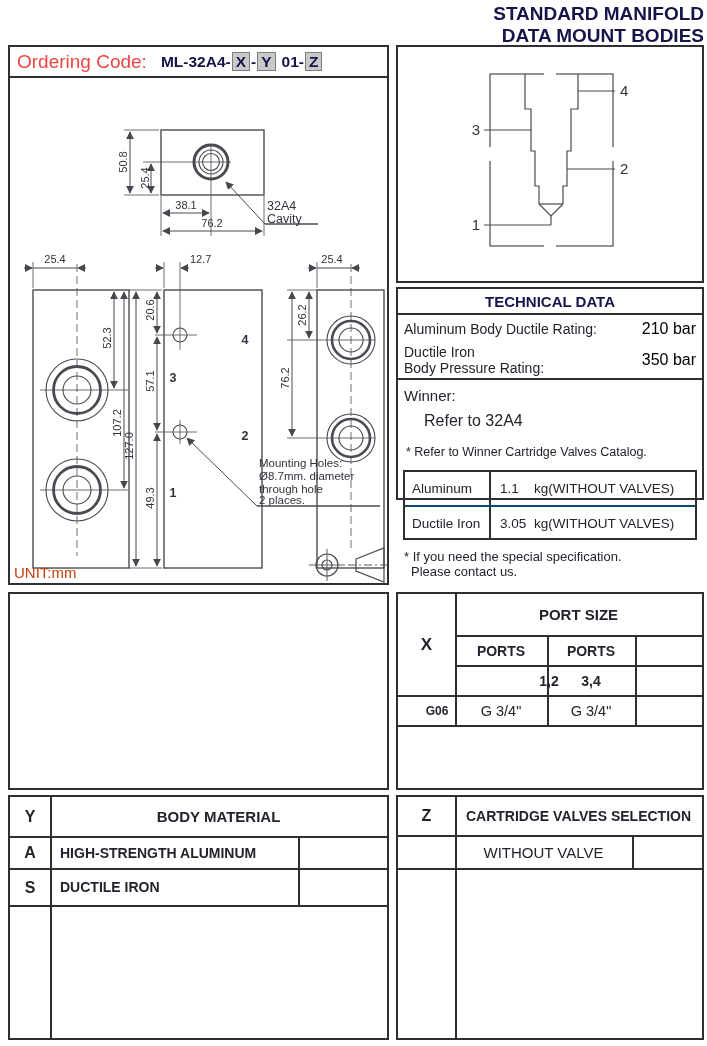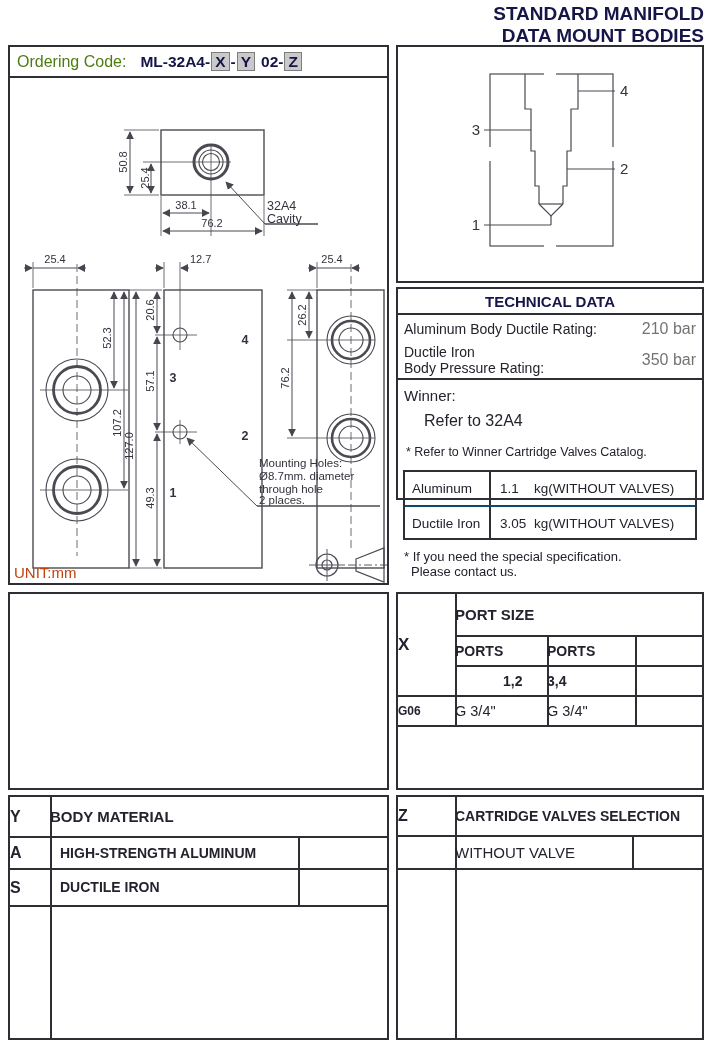--- a/index.html
+++ b/index.html
@@ -7,32 +7,32 @@
         font-family:"Liberation Sans",sans-serif;color:#23232e;overflow:hidden;}
   .abs{position:absolute;}
   .box{position:absolute;border:2px solid #2e2e35;background:#fff;box-sizing:border-box;}
   .line{position:absolute;background:#2e2e35;}
   
   #title{position:absolute;top:3px;right:3px;text-align:right;font-weight:bold;
          font-size:19px;line-height:1.14;color:#15154a;letter-spacing:0;}
   
   #ordering-bar{position:absolute;left:0;top:0;width:100%;height:31px;border-bottom:2px solid #2e2e35;
     display:flex;align-items:center;padding-left:7px;box-sizing:border-box;}
-  #ordering-bar .lbl{font-size:16px;color:#4d7c0f;}
+  #ordering-bar .lbl{font-size:19px;color:#ef4444;}
   #ordering-bar .code{font-weight:bold;font-size:15.5px;color:#14144a;margin-left:14px;display:flex;align-items:center;}
   .codebox{background:#c9c9c9;border:1px solid #7d7d7d;padding:0 3px;margin:0 1px;display:inline-block;line-height:17px;}
   .m01{margin-left:5px;}
   
   #td-header{position:absolute;left:0;top:0;width:100%;height:26px;border-bottom:2px solid #2e2e35;
     box-sizing:border-box;text-align:center;font-weight:bold;font-size:15px;color:#15154a;line-height:25px;}
   .td-row{position:absolute;left:6px;right:6px;display:flex;justify-content:space-between;align-items:center;}
   .td-row .l{font-size:14px;color:#23232e;line-height:1.15;}
-  .td-row .v{font-size:16px;color:#737373;}
+  .td-row .v{font-size:16px;color:#000000;}
   .cell-txt{position:absolute;box-sizing:border-box;}
-  .ctr{text-align:left;border-radius:8px;}
+  .ctr{text-align:center;border-radius:8px;}
   #wt-table{position:absolute;left:5px;top:181px;width:294px;height:70px;border:2px solid #2e2e35;box-sizing:border-box;}
   .wt-row{position:relative;height:33px;display:flex;align-items:center;}
   .wt-row.first{border-bottom:2px solid #0c4a6e;}
   .wt-mat{width:86px;padding-left:7px;font-size:13.5px;border-right:2px solid #2e2e35;box-sizing:border-box;
           height:33px;display:flex;align-items:center;}
   .wt-val{padding-left:9px;font-size:13.5px;display:flex;align-items:center;}
   .wt-num{display:inline-block;min-width:34px;}
   .note{font-size:12.5px;color:#23232e;line-height:1.25;}
   svg text{font-family:"Liberation Sans",sans-serif;}
 </style>
@@ -47,21 +47,21 @@
   </div>
 
   <div class="box" style="left:8px;top:45px;width:381px;height:540px;">
     <div id="ordering-bar">
       <span class="lbl">Ordering Code:</span>
       <span class="code">
         <span>ML-32A4-</span>
         <span class="codebox">X</span>
         <span>-</span>
         <span class="codebox">Y</span>
-        <span class="m01">02-</span>
+        <span class="m01">01-</span>
         <span class="codebox">Z</span>
       </span>
     </div>
 
     <svg class="abs" style="left:0;top:31px;" width="377" height="505" viewBox="0 0 377 505">
       <defs>
         <marker id="ar" viewBox="0 0 10 10" refX="9" refY="5" markerWidth="8" markerHeight="8" orient="auto-start-reverse">
           <path d="M0,0L10,5L0,10z" fill="#46464e"></path>
         </marker>
       </defs>

